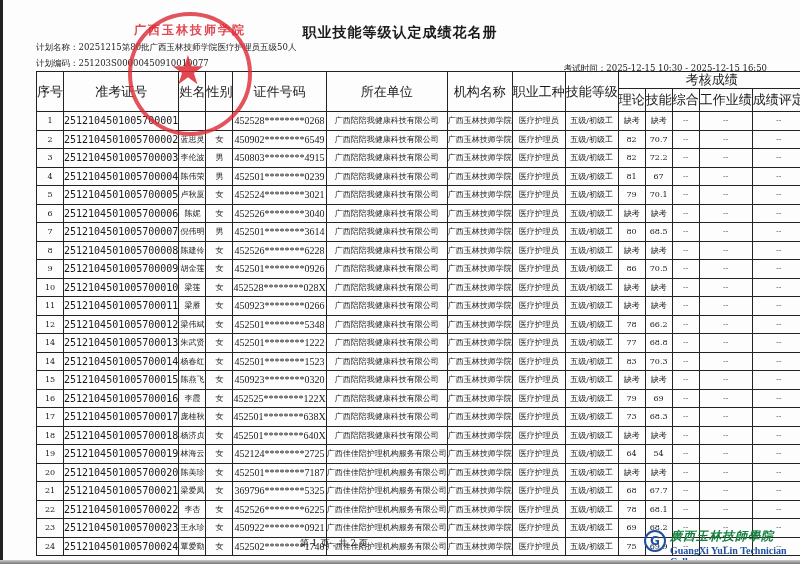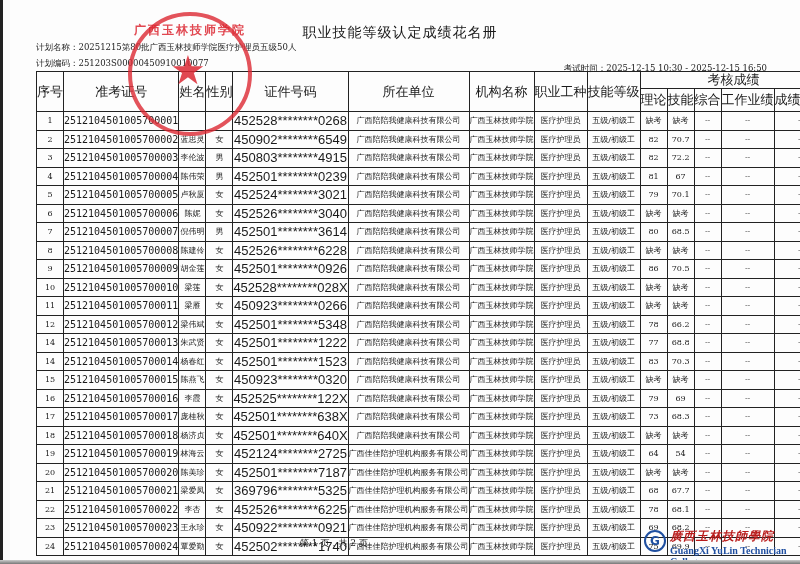--- a/index.html
+++ b/index.html
@@ -3,52 +3,52 @@
 <meta charset="utf-8">
 <style>
   html, body { margin:0; padding:0; }
   body {
     width:800px; height:564px; overflow:hidden; background:#fdfdfd;
     font-family: "DejaVu Serif", "Liberation Serif", serif; color:#1a1a1a;
     position:relative;
   }
   .left-edge { position:absolute; left:0; top:0; width:3px; height:564px; background:#222; }
   .bottom-shadow { position:absolute; left:0; bottom:0; width:800px; height:4px; background:linear-gradient(#ccc,#777); }
-  .title { position:absolute; left:0; width:800px; top:24px; text-align:center; font-size:14px; font-weight:normal; letter-spacing:1px; font-family:"DejaVu Sans", sans-serif; }
+  .title { position:absolute; left:0; width:800px; top:24px; text-align:center; font-size:14px; font-weight:bold; letter-spacing:1px; font-family:"DejaVu Sans", sans-serif; }
   .meta { position:absolute; font-size:8.5px; white-space:nowrap; }
   .meta.plan-name { left:36px; top:42px; }
   .meta.plan-code { left:36px; top:58px; }
   .meta.exam-time { right:33px; top:63px; }
   table.roster {
     position:absolute; left:36px; top:71px; border-collapse:collapse;
     table-layout:fixed; font-size:8px;
   }
   table.roster td, table.roster th {
     border:1px solid #222; padding:0; text-align:center; overflow:hidden; white-space:nowrap;
     font-weight:normal; height:17.5px; line-height:17.5px;
   }
   table.roster th { font-size:13px; }
   table.roster thead tr.h1 th { height:16px; line-height:16px; }
   table.roster thead tr.h2 th { height:22px; line-height:10px; }
   th.multi { white-space:normal; line-height:10px; }
   th.bold { font-weight:bold; }
   td.num { text-align:right; padding-right:2px; }
   td.mono { font-family:"DejaVu Sans Mono","Liberation Mono",monospace; font-size:10px; text-align:left; padding-left:2px; }
-  td.idcard { font-family:Liberation Sans, sans-serif; font-size:13px; text-align:left; padding-left:2px; }
+  td.idcard { font-family:Liberation Serif, serif; font-size:10px; text-align:left; padding-left:2px; }
   td.dash { color:#555; }
   .stamp {
     position:absolute; left:128px; top:12px; width:124px; height:124px; border-radius:50%;
     border:4px solid rgba(220,40,50,0.8); box-sizing:border-box; pointer-events:none;
   }
   .stamp .star { position:absolute; left:38px; top:34px; font-size:40px; color:rgba(220,40,50,0.85); line-height:40px; }
   .stamp .ring-text { position:absolute; left:0; top:6px; width:116px; text-align:center; font-size:12px; color:rgba(220,40,50,0.85); font-weight:bold; letter-spacing:2px; font-family:"DejaVu Sans",sans-serif; }
   .footer-page { position:absolute; left:300px; width:200px; top:537px; text-align:left; font-size:9px; }
   .logo { position:absolute; left:644px; top:528px; width:156px; height:30px; }
   .logo .emblem { position:absolute; left:0; top:2px; width:22px; height:22px; border-radius:50%; border:2px solid #1f4fa0; box-sizing:border-box; color:#1f4fa0; font-size:12px; font-weight:bold; text-align:center; line-height:18px; font-family:"DejaVu Sans",sans-serif; }
-  .logo .cn { position:absolute; left:26px; top:0; font-size:12px; color:#b91c1c; font-style:italic; font-weight:bold; letter-spacing:1px; font-family:"DejaVu Serif",serif; }
+  .logo .cn { position:absolute; left:26px; top:0; font-size:12px; color:#15803d; font-style:italic; font-weight:bold; letter-spacing:1px; font-family:"DejaVu Serif",serif; }
   .logo .en { position:absolute; left:26px; top:17px; font-size:10px; color:#1f4fa0; font-family:"Liberation Serif",serif; font-weight:bold; }
 </style>
 </head>
 <body>
 
 <div class="left-edge"></div>
 
 <div class="title">职业技能等级认定成绩花名册</div>
 
 <div class="meta plan-name"><span>计划名称：</span><span>20251215第80批广西玉林技师学院医疗护理员五级50人</span></div>

